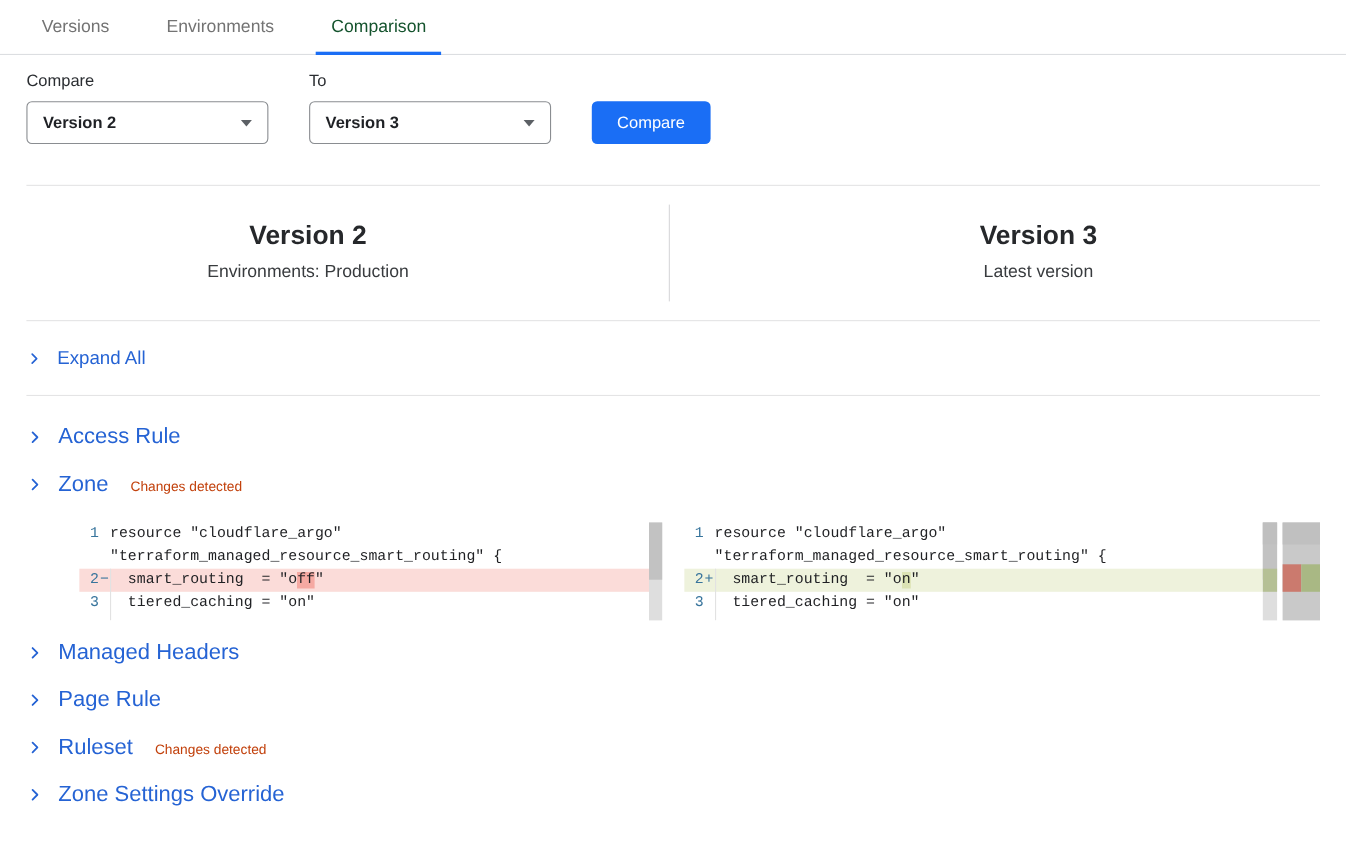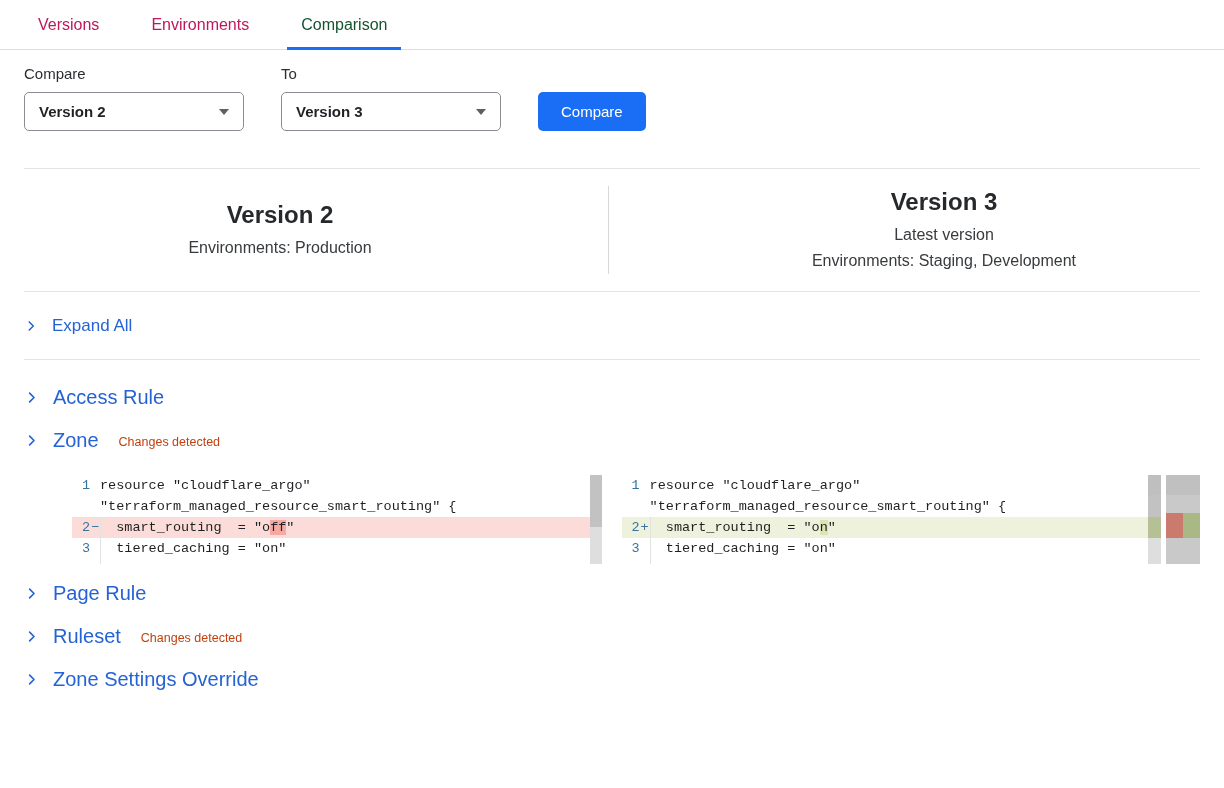--- a/index.html
+++ b/index.html
@@ -2,21 +2,21 @@
 <html style="--accent: #1a6ef5; --link: #2563d4; --removed_bg: #fbdcd9; --removed_hi: #f5a9a2; --added_bg: #eef2dc; --added_hi: #dce3b4; --ruler_red: #cb7a6e; --ruler_green: #a9b884;"><head>
 <meta charset="utf-8">
 <style>
   * { box-sizing: border-box; margin: 0; padding: 0; }
   html, body { width: 1224px; height: 788px; background: #fff; }
   body { font-family: "Liberation Sans", sans-serif; color: #202124; overflow: hidden; }
 
   
   .tabbar { display: flex; padding-left: 24px; border-bottom: 1px solid #dcdee1; }
   .tab { position: relative; padding: 16px 14px 15px; margin-right: 24px; font-size: 16px;
-         color: #be185d; cursor: pointer; }
+         color: #737373; cursor: pointer; }
   .tab.active { color: #14532d; }
   .tab.active::after { content: ""; position: absolute; left: 0; right: 0; bottom: -1px;
          height: 3px; background: var(--accent, #1a6ef5); }
 
   
   .controls { display: flex; align-items: flex-end; padding: 15px 24px 0; }
   .field { display: flex; flex-direction: column; margin-right: 37px; }
   .field-label { font-size: 15px; color: #2a2d31; margin-bottom: 10px; }
   .select { width: 220px; height: 39px; border: 1px solid #8a8d91; border-radius: 5px;
             background: #fff; display: flex; align-items: center; justify-content: space-between;
@@ -107,21 +107,20 @@
 
 <div class="version-head">
   <div class="vh-col">
     <div class="vh-title">Version 2</div>
     <div class="vh-sub">Environments: Production</div>
   </div>
   <div class="vh-divider"></div>
   <div class="vh-col">
     <div class="vh-title">Version 3</div>
     <div class="vh-sub">Latest version</div>
-    <div class="vh-sub">Environments: Staging, Development</div>
   </div>
 </div>
 
 <div class="expand-row">
   <span class="chev">
     <svg width="14" height="14" viewBox="0 0 24 24" fill="none" stroke="currentColor" stroke-width="2.6" stroke-linecap="round" stroke-linejoin="round">
         <polyline points="9 5 16 12 9 19"></polyline>
       </svg>
   </span>
   <span class="expand-label">Expand All</span>
@@ -196,20 +195,28 @@
 
     <div class="ruler">
       <div class="rcap"></div>
       <div class="band">
         <div class="red"></div>
         <div class="green"></div>
       </div>
     </div>
   </div>
 
+  <div class="section-row">
+    <span class="chev">
+      <svg width="15" height="15" viewBox="0 0 24 24" fill="none" stroke="currentColor" stroke-width="2.6" stroke-linecap="round" stroke-linejoin="round">
+          <polyline points="9 5 16 12 9 19"></polyline>
+        </svg>
+    </span>
+    <span class="section-label">Managed Headers</span>
+  </div>
 
   <div class="section-row">
     <span class="chev">
       <svg width="15" height="15" viewBox="0 0 24 24" fill="none" stroke="currentColor" stroke-width="2.6" stroke-linecap="round" stroke-linejoin="round">
           <polyline points="9 5 16 12 9 19"></polyline>
         </svg>
     </span>
     <span class="section-label">Page Rule</span>
   </div>
 

